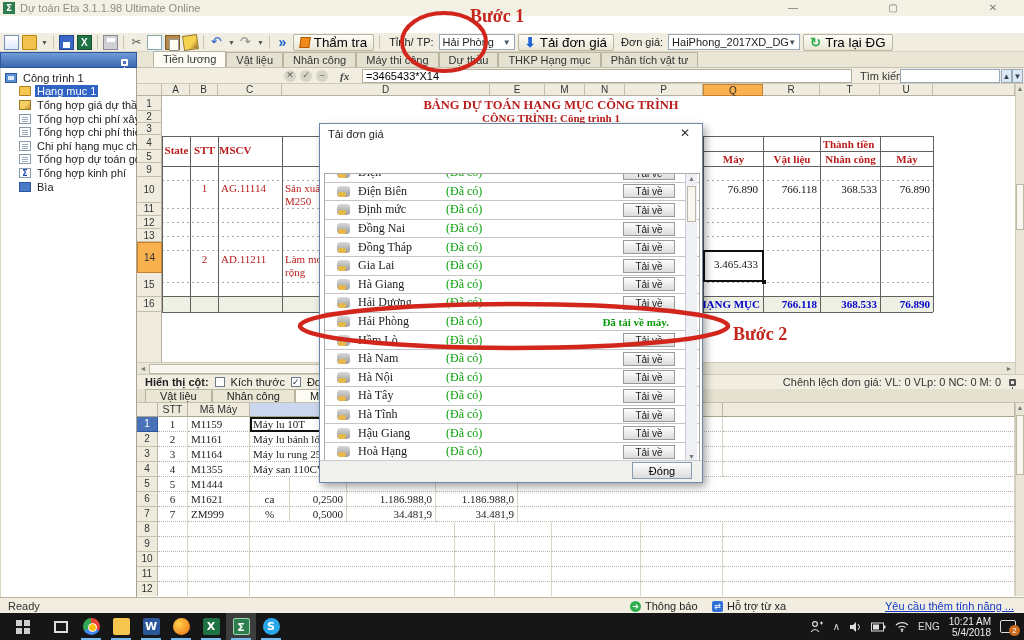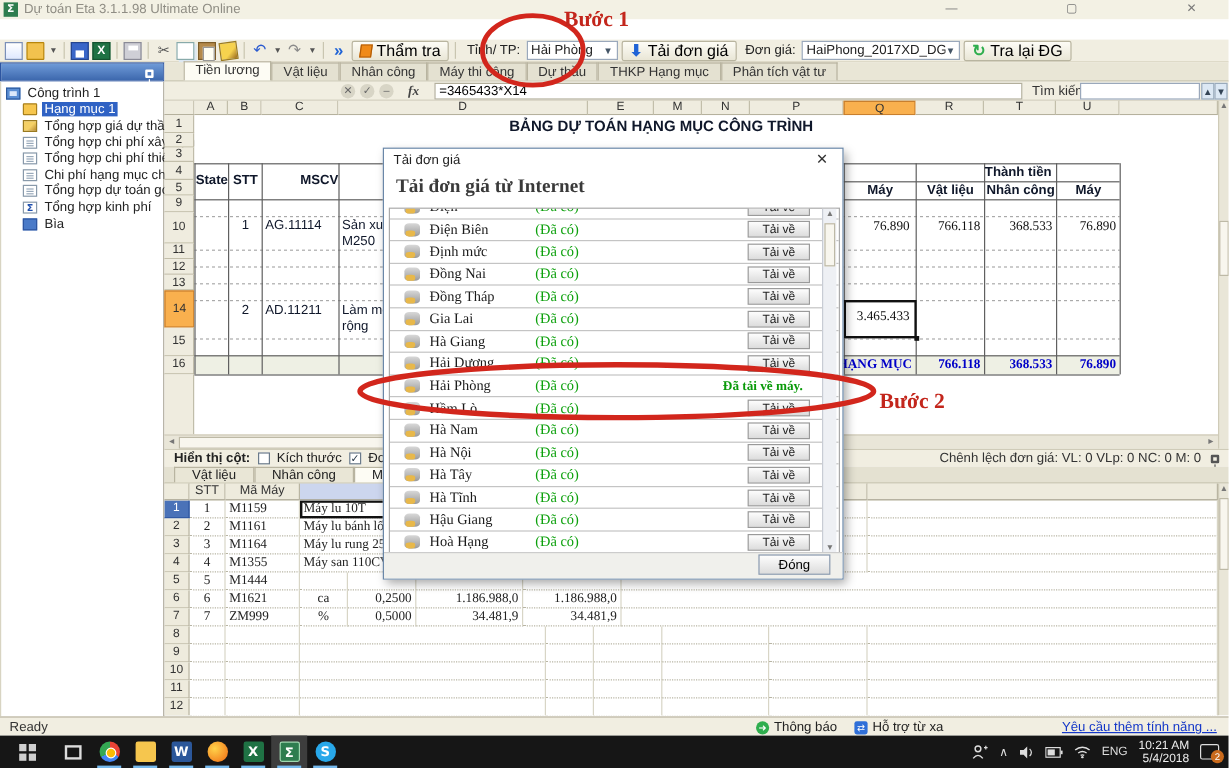--- a/index.html
+++ b/index.html
@@ -70,21 +70,21 @@
 .ch{background:#efecdf;border-right:1px solid #c2beaa;border-bottom:1px solid #b5b19d;text-align:center;font-size:10px;color:#333;line-height:12px}
 .ch.hot{background:#f9b04e;border:1px solid #c87f2e}
 .rowheads{left:137px;top:96px;width:25px;height:216px;display:flex;flex-direction:column}
 .rh{background:#efecdf;border-right:1px solid #b5b19d;border-bottom:1px solid #c2beaa;text-align:center;font-size:10px;color:#333;display:flex;align-items:center;justify-content:center}
 .rh.hot{background:#f9b04e;border:1px solid #c87f2e}
 .rhfill{left:137px;top:312px;width:25px;height:50px;background:#efecdf;border-right:1px solid #b5b19d}
 .gridbg{left:162px;top:96px;width:853px;height:266px;background:#fff}
 .vline{width:1px;background:#606060}
 .hline{height:1px;background:#606060}
 .dotline{height:1px;background-image:repeating-linear-gradient(90deg,#aaa 0 2px,transparent 2px 5px)}
-.gtxt{font-family:Liberation Sans, sans-serif;font-size:11px;color:#0f172a;white-space:nowrap}
+.gtxt{font-family:Liberation Serif, serif;font-size:11px;color:#b91c1c;white-space:nowrap}
 .gnum{font-family:"Liberation Serif",serif;font-size:11px;color:#111;text-align:right}
 .bluev{color:#0000c8;font-weight:bold}
 .selcell{border:2px solid #111;background:#fff}
 .r16band{left:162px;top:296px;width:771px;height:16px;background:#eef0e4}
 .hscroll{left:137px;top:362px;width:878px;height:12px;background:#e9e6d8;border-top:1px solid #cfcbb8;display:flex;align-items:center}
 .vscroll{left:1015px;top:84px;width:9px;height:290px;background:#e9e6d8;border-left:1px solid #cfcbb8}
 .sthumb{background:#f8f6ee;border:1px solid #bdb9a6}
 .sarrow{color:#777;font-size:7px;text-align:center;line-height:10px}
 
 .displaybar{left:137px;top:374px;width:887px;height:15px;background:#f1eee1;border-top:1px solid #cfcbb8;display:flex;align-items:center;gap:6px;padding-left:8px}
@@ -311,20 +311,21 @@
     <div class="rh" style="height:14px">12</div>
     <div class="rh" style="height:14px">13</div>
     <div class="rh hot" style="height:32px">14</div>
     <div class="rh" style="height:26px">15</div>
     <div class="rh" style="height:16px">16</div>
   </div>
   <div class="abs rhfill"></div>
 
   <div class="abs gridbg"></div>
   <div class="abs gtxt" style="left:162px;top:98px;width:778px;text-align:center;font-weight:bold;font-size:12.5px">BẢNG DỰ TOÁN HẠNG MỤC CÔNG TRÌNH</div>
+  <div class="abs gtxt" style="left:162px;top:112px;width:778px;text-align:center;font-weight:bold">CÔNG TRÌNH: Công trình 1</div>
 
   <div class="abs r16band"></div>
 
   <div class="abs hline" style="left:162px;top:136px;width:771px"></div>
   <div class="abs hline" style="left:625px;top:151px;width:308px"></div>
   <div class="abs hline" style="left:162px;top:166px;width:771px"></div>
   <div class="abs hline" style="left:162px;top:296px;width:771px"></div>
   <div class="abs hline" style="left:162px;top:312px;width:771px"></div>
   <div class="abs dotline" style="left:162px;top:180px;width:771px"></div>
   <div class="abs dotline" style="left:162px;top:208px;width:771px"></div>
@@ -338,21 +339,21 @@
   <div class="abs vline" style="left:282px;top:136px;height:176px"></div>
   <div class="abs vline" style="left:490px;top:136px;height:176px"></div>
   <div class="abs vline" style="left:703px;top:136px;height:176px"></div>
   <div class="abs vline" style="left:763px;top:136px;height:176px"></div>
   <div class="abs vline" style="left:820px;top:136px;height:176px"></div>
   <div class="abs vline" style="left:880px;top:136px;height:176px"></div>
   <div class="abs vline" style="left:933px;top:136px;height:176px"></div>
 
   <div class="abs gtxt" style="left:163px;top:144px;width:27px;text-align:center;font-weight:bold">State</div>
   <div class="abs gtxt" style="left:191px;top:144px;width:27px;text-align:center;font-weight:bold">STT</div>
-  <div class="abs gtxt" style="left:219px;top:144px;width:63px;text-align:right;font-weight:bold">MSCV</div>
+  <div class="abs gtxt" style="left:219px;top:144px;width:63px;text-align:left;font-weight:bold">MSCV</div>
   <div class="abs gtxt" style="left:764px;top:138px;width:169px;text-align:center;font-weight:bold">Thành tiền</div>
   <div class="abs gtxt" style="left:704px;top:153px;width:59px;text-align:center;font-weight:bold">Máy</div>
   <div class="abs gtxt" style="left:764px;top:153px;width:56px;text-align:center;font-weight:bold">Vật liệu</div>
   <div class="abs gtxt" style="left:821px;top:153px;width:59px;text-align:center;font-weight:bold">Nhân công</div>
   <div class="abs gtxt" style="left:881px;top:153px;width:52px;text-align:center;font-weight:bold">Máy</div>
 
   <div class="abs gtxt" style="left:191px;top:182px;width:27px;text-align:center">1</div>
   <div class="abs gtxt" style="left:221px;top:182px">AG.11114</div>
   <div class="abs gtxt" style="left:285px;top:182px;width:200px;overflow:hidden">Sản xuất v</div>
   <div class="abs gtxt" style="left:285px;top:195px">M250</div>
@@ -634,21 +635,20 @@
           <span class="badge">2</span>
         </div>
     </div>
   </div>
 
   <div class="abs dialog dlgz">
     <div class="dtitle">
       <span>Tải đơn giá</span>
       <span class="dclose">✕</span>
     </div>
-    <div class="dheading">Tải đơn giá từ Internet</div>
     <div class="dlist">
       <div class="drows">
         <div class="drow">
             <span class="dbicon"></span>
             <span class="dname">Điện</span>
             <span class="dstatus">(Đã có)</span>
             <button class="dbtn">Tải về</button>
           </div>
         <div class="drow">
             <span class="dbicon"></span>

